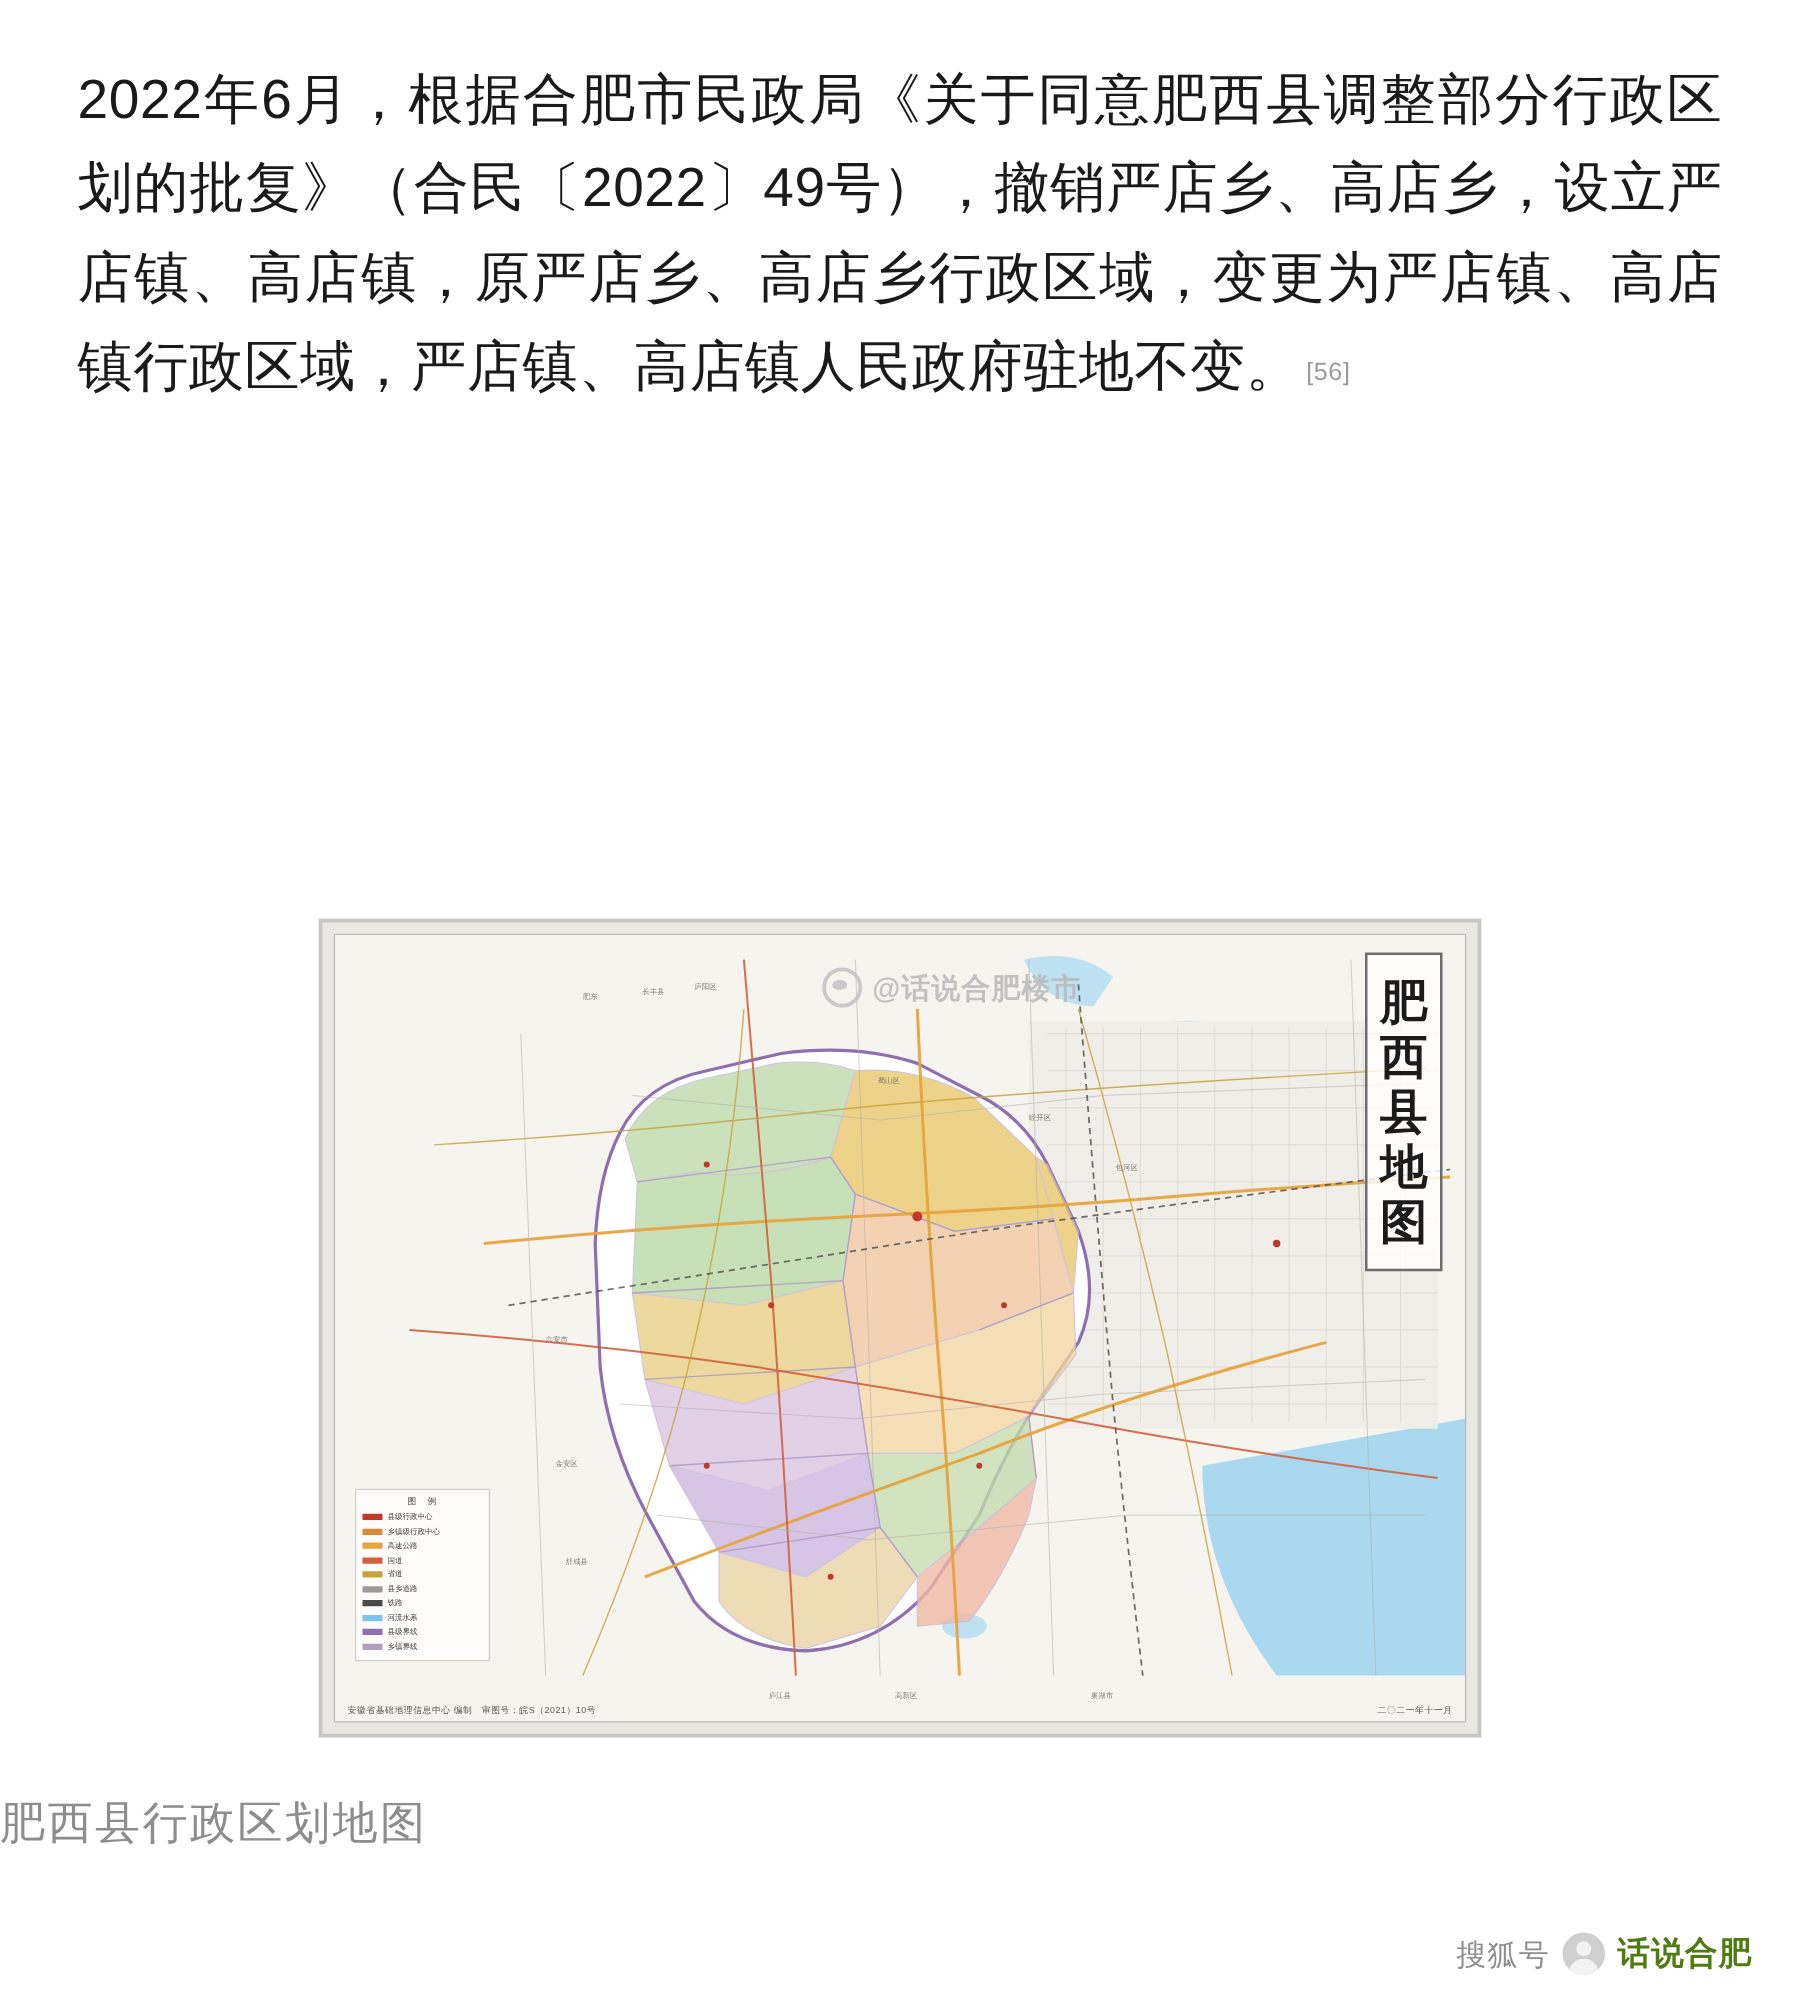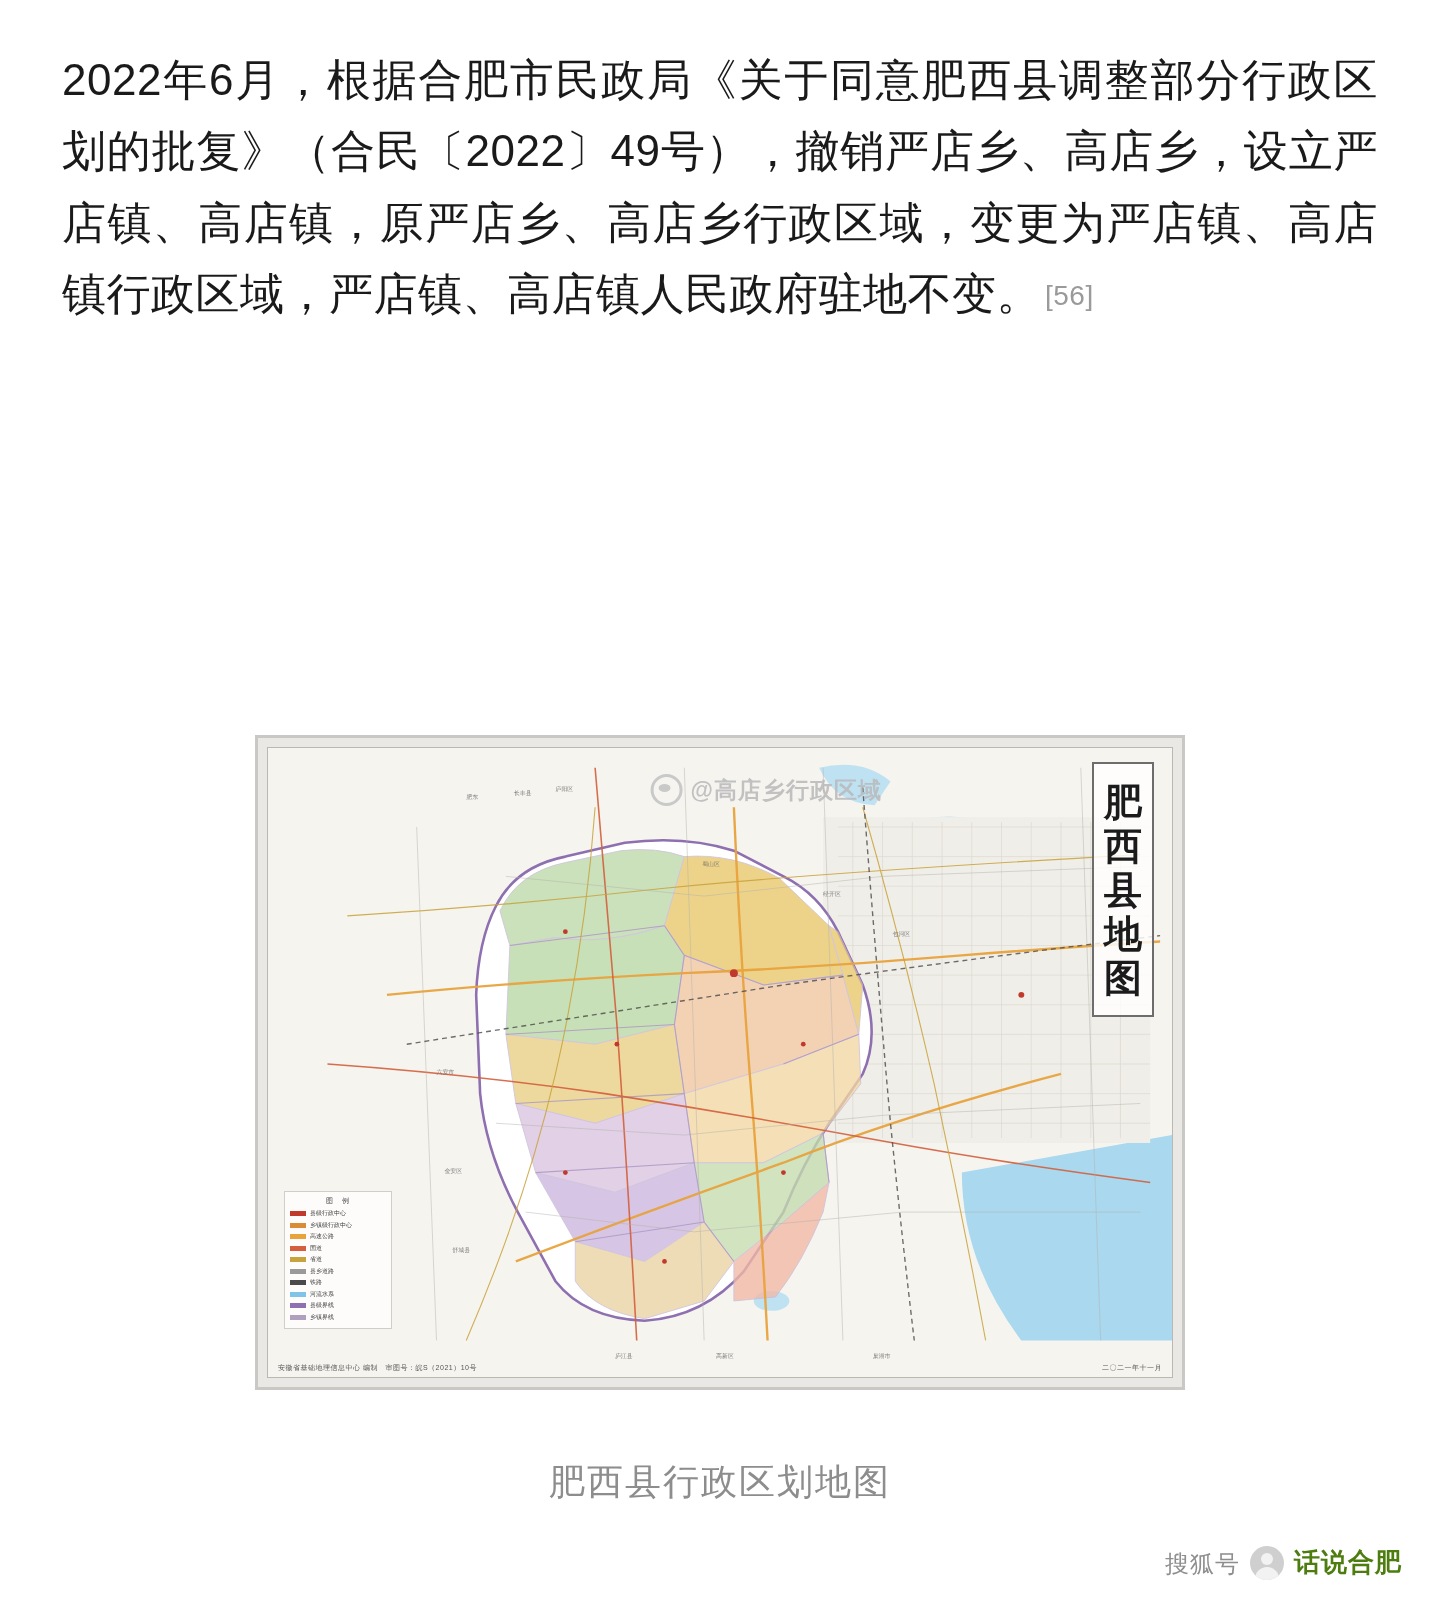--- a/index.html
+++ b/index.html
@@ -25,21 +25,21 @@
   .article-paragraph {
     font-size: 44px;
     line-height: 1.62;
     color: #1a1a1a;
     letter-spacing: 0.5px;
     text-align: justify;
     margin: 0;
     font-family: "Liberation Sans", "DejaVu Sans", sans-serif;
   }
   .citation {
-    font-size: 28px;
+    font-size: 20px;
     color: #9a9a9a;
     vertical-align: 4px;
     margin-left: 4px;
   }
 
   
   .figure {
     position: absolute;
     left: 0;
     top: 735px;
@@ -172,22 +172,21 @@
   .map-credit-right {
     position: absolute;
     right: 10px;
     bottom: 4px;
     font-size: 7px;
     color: #555;
     letter-spacing: 0.5px;
   }
 
   .figure-caption {
-    margin-top: 68px;
-    text-align: center;
+    margin-top: 44px;
     font-size: 36px;
     color: #8d8d8d;
     letter-spacing: 2px;
   }
 
   
   .footer {
     position: absolute;
     right: 38px;
     bottom: 18px;
@@ -344,21 +343,21 @@
           <text x="178" y="430">金安区</text>
           <text x="186" y="510">舒城县</text>
           <text x="350" y="618">庐江县</text>
           <text x="610" y="618">巢湖市</text>
           <text x="452" y="618">高新区</text>
         </g>
       </svg>
 
       <div class="watermark">
         <span class="weibo-glyph"></span>
-        <span>@高店乡行政区域</span>
+        <span>@话说合肥楼市</span>
       </div>
 
       <div class="map-title-box">
         <span>肥</span>
         <span>西</span>
         <span>县</span>
         <span>地</span>
         <span>图</span>
       </div>
 

